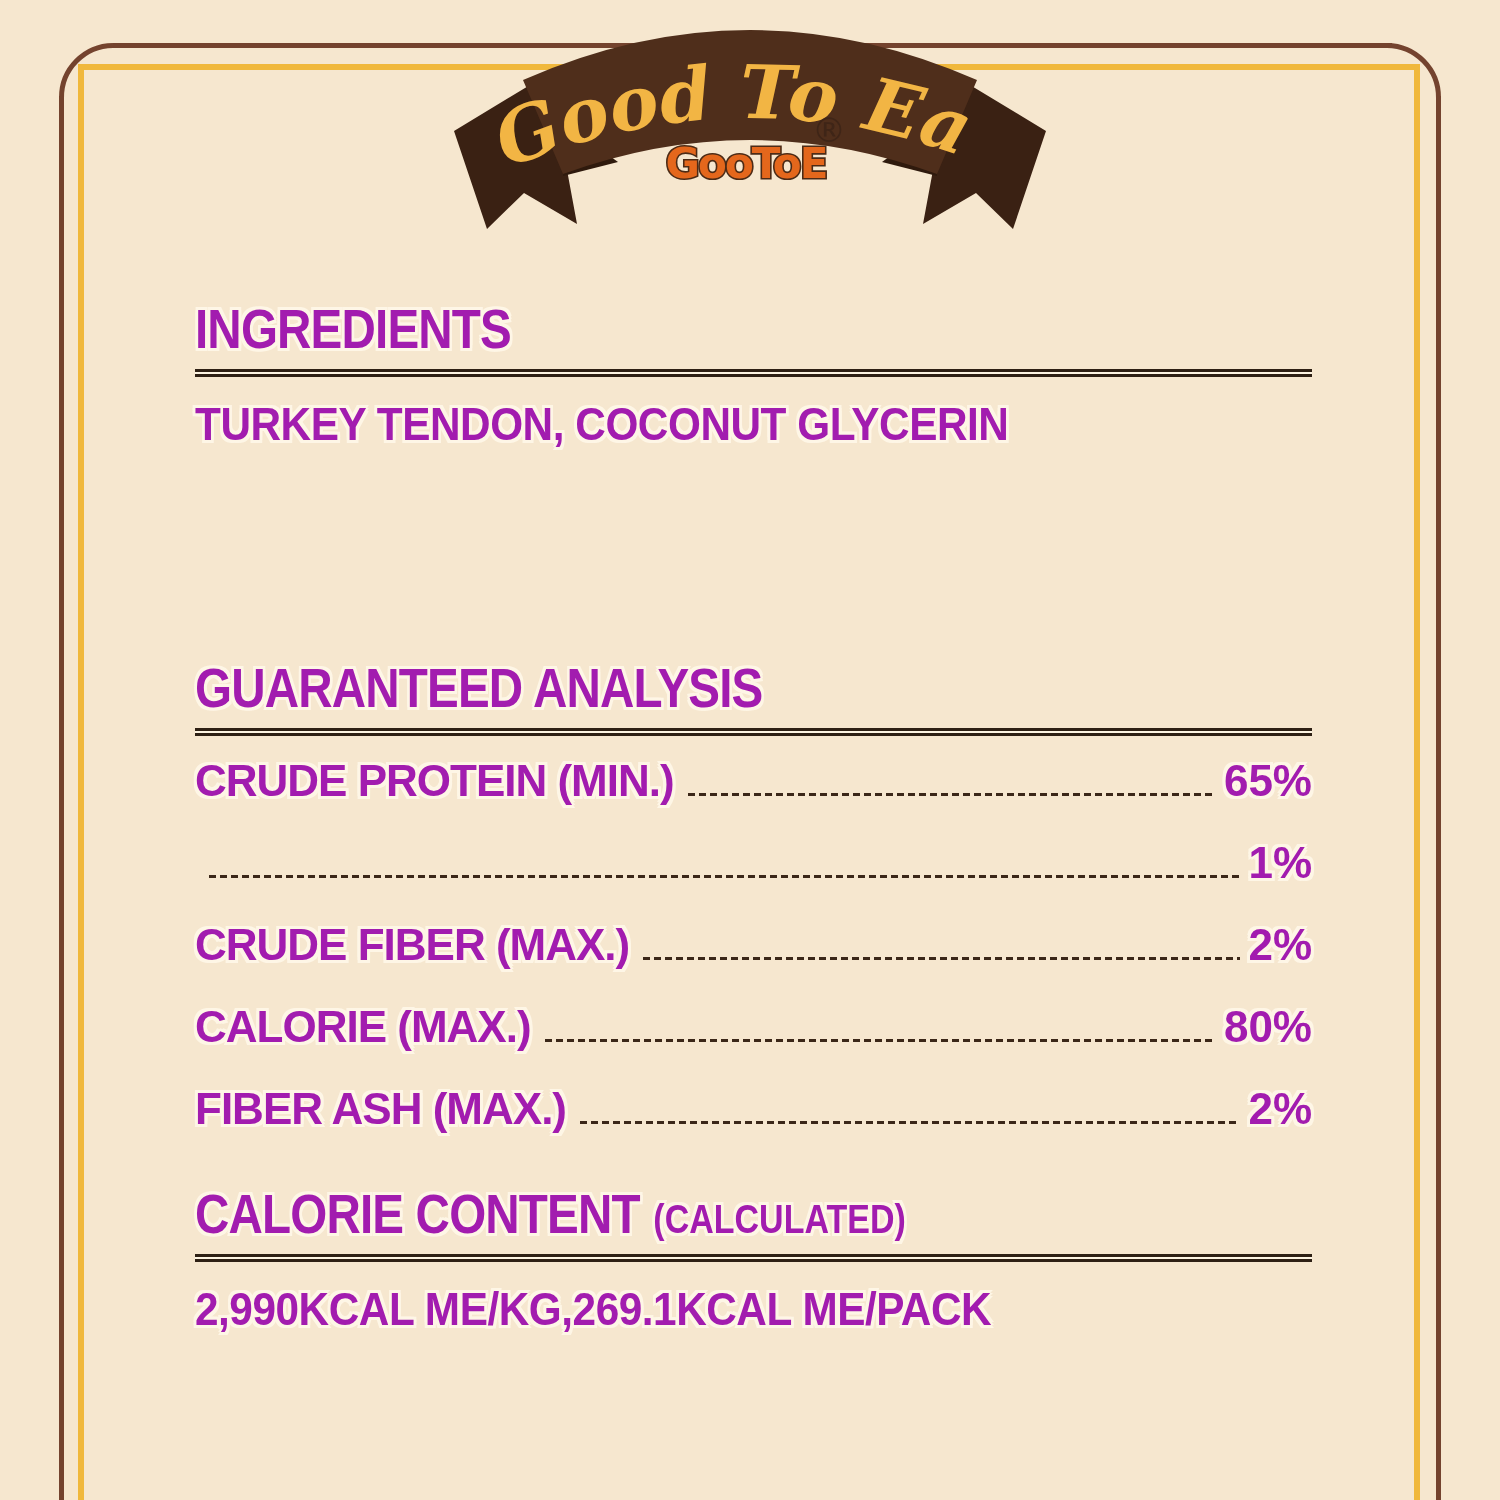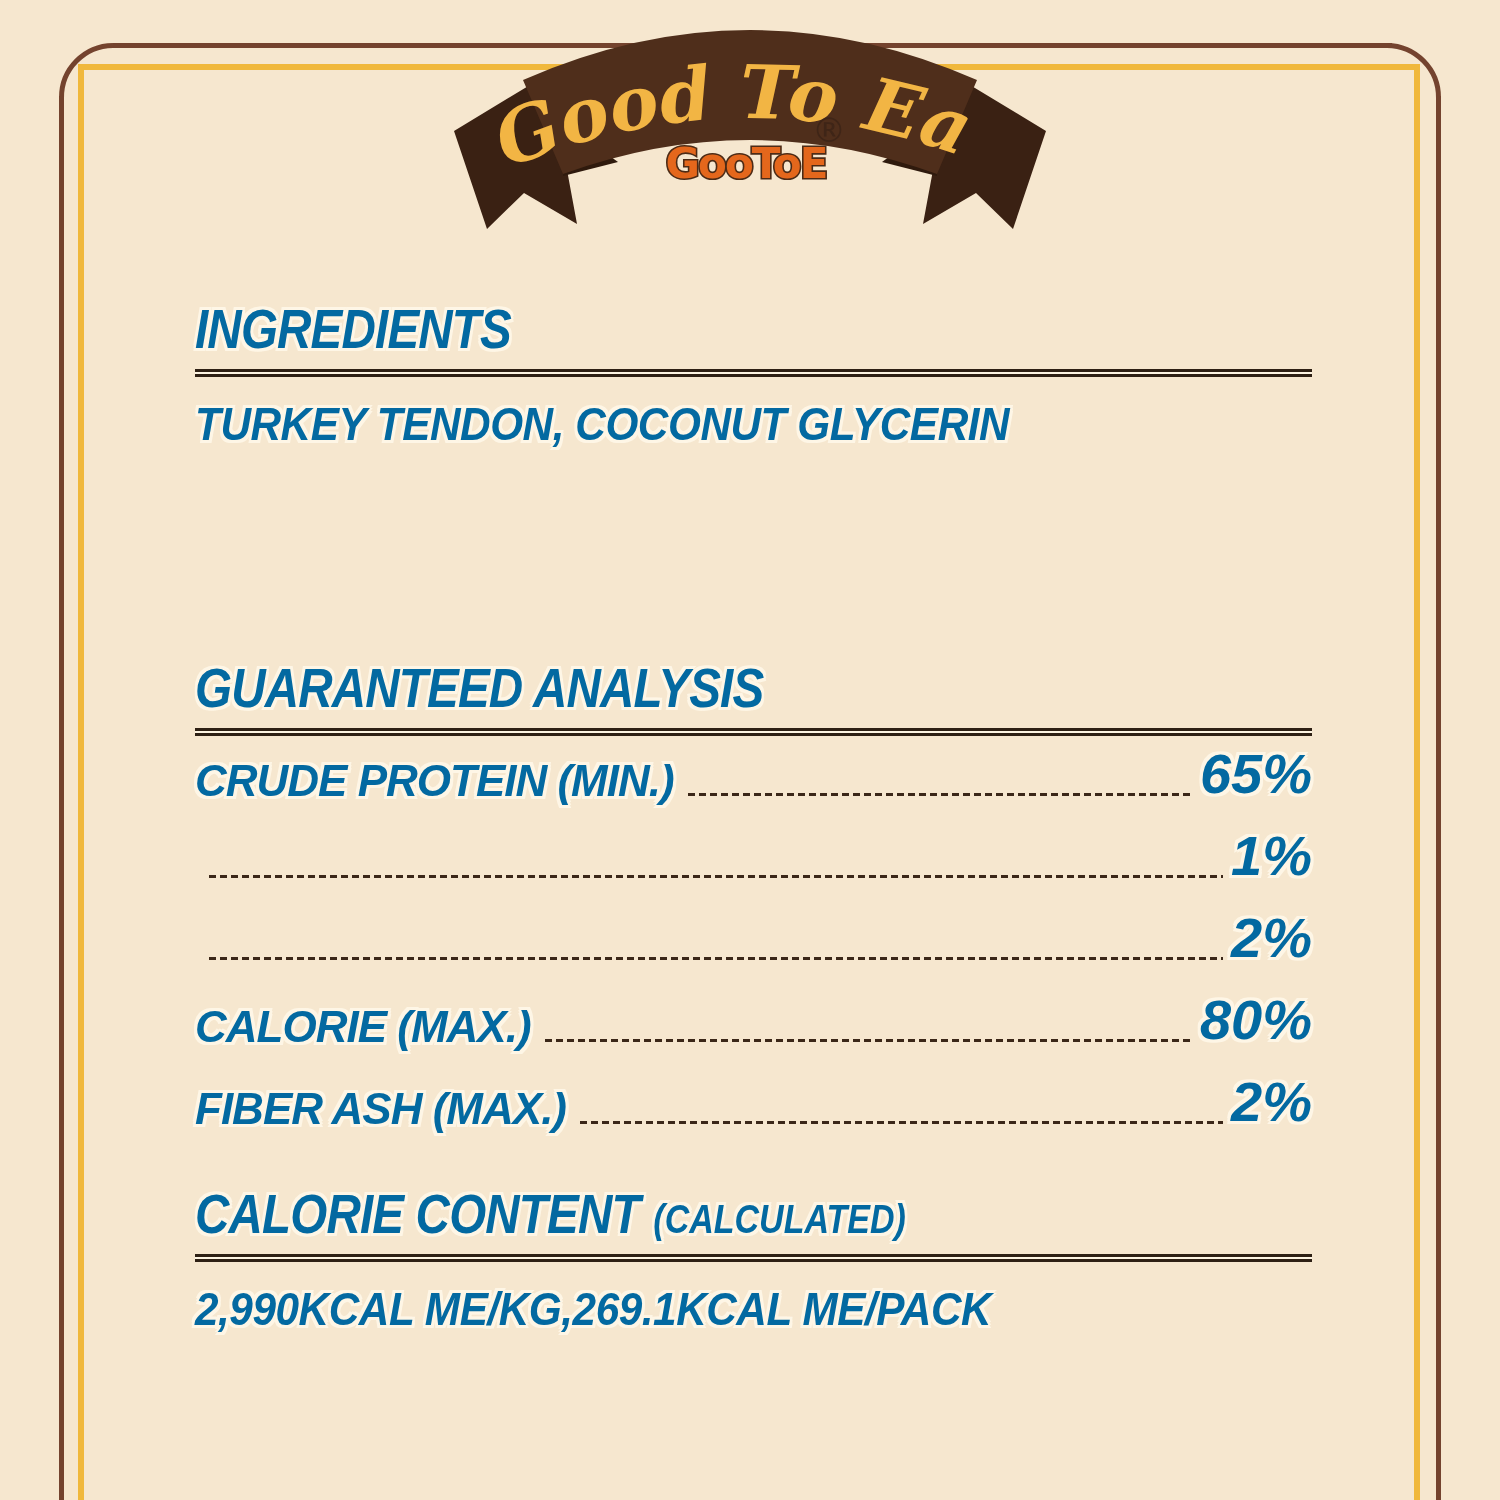--- a/index.html
+++ b/index.html
@@ -23,21 +23,21 @@
   .corner-arcs { position:absolute; inset:0; width:1500px; height:1500px; }
   
   .banner { position:absolute; top:0; left:0; width:1500px; height:260px; z-index:2; }
   .ribbon-text { font-family:"DejaVu Serif", serif; font-style:italic; font-weight:bold;
                  font-size:74px; fill:#f2b544; }
   .logo-text { font-family:"DejaVu Sans", sans-serif; font-weight:bold; font-size:42px;
                fill:#e4671c; stroke:#4c2b16; stroke-width:3.2px; paint-order:stroke;
                letter-spacing:-2px; text-anchor:middle; }
   .reg-mark { font-family:"DejaVu Sans", sans-serif; font-size:34px; fill:#3f2517; }
   
-  .content { position:absolute; inset:0; z-index:3; color:#0369a1;font-style:italic; }
+  .content { position:absolute; inset:0; z-index:3; color:#a21caf; }
   .outl { text-shadow:
       -3px -3px 0 #fef6e6, 3px -3px 0 #fef6e6, -3px 3px 0 #fef6e6, 3px 3px 0 #fef6e6,
       -3px 0 0 #fef6e6, 3px 0 0 #fef6e6, 0 -3px 0 #fef6e6, 0 3px 0 #fef6e6; }
   section { position:absolute; left:195px; width:1117px; }
   #sec-ingredients { top:300px; }
   #sec-analysis    { top:659px; }
   #sec-calorie     { top:1185px; }
   h2 { font-size:56px; font-weight:bold; line-height:1.05; letter-spacing:-1px;
        transform:scaleX(0.85); transform-origin:0 50%; white-space:nowrap;
        display:flex; align-items:baseline; gap:16px; }
@@ -45,21 +45,21 @@
   .rule { height:8px; border-top:3px solid #2e2014; border-bottom:3px solid #2e2014;
           background:#fdf4e2; margin-top:10px; }
   .body-line { font-size:46px; font-weight:bold; letter-spacing:-0.5px; margin-top:20px;
                transform:scaleX(0.92); transform-origin:0 50%; white-space:nowrap; }
   
   .ga-rows { position:absolute; left:195px; top:724px; width:1117px; }
   .ga-row { display:flex; align-items:flex-end; height:82px;text-align:center; }
   .ga-label { font-size:44px; font-weight:bold; letter-spacing:-1px; white-space:nowrap; }
   .ga-leader { flex:1; height:3px; margin:0 8px 10px 14px;
       background:repeating-linear-gradient(to right,#3b2718 0 7px, transparent 7px 11px); }
-  .ga-value { font-size:56px; font-weight:bold; white-space:nowrap; }
+  .ga-value { font-size:44px; font-weight:bold; white-space:nowrap; }
 </style>
 </head>
 <body>
 
 <div class="page">
 
   <div class="frame">
     <div class="fl fl-brown fl-h-brown"></div>
     <div class="fl fl-gold fl-h-gold"></div>
     <div class="fl fl-brown fl-v-brown-left"></div>
@@ -112,20 +112,21 @@
       <div class="ga-row">
         <span class="ga-label outl">CRUDE PROTEIN (MIN.)</span>
         <span class="ga-leader"></span>
         <span class="ga-value outl">65%</span>
       </div>
       <div class="ga-row">
         <span class="ga-leader"></span>
         <span class="ga-value outl">1%</span>
       </div>
       <div class="ga-row">
+        <span class="ga-label outl">CRUDE FIBER (MAX.)</span>
         <span class="ga-leader"></span>
         <span class="ga-value outl">2%</span>
       </div>
       <div class="ga-row">
         <span class="ga-label outl">CALORIE (MAX.)</span>
         <span class="ga-leader"></span>
         <span class="ga-value outl">80%</span>
       </div>
       <div class="ga-row">
         <span class="ga-label outl">FIBER ASH (MAX.)</span>

